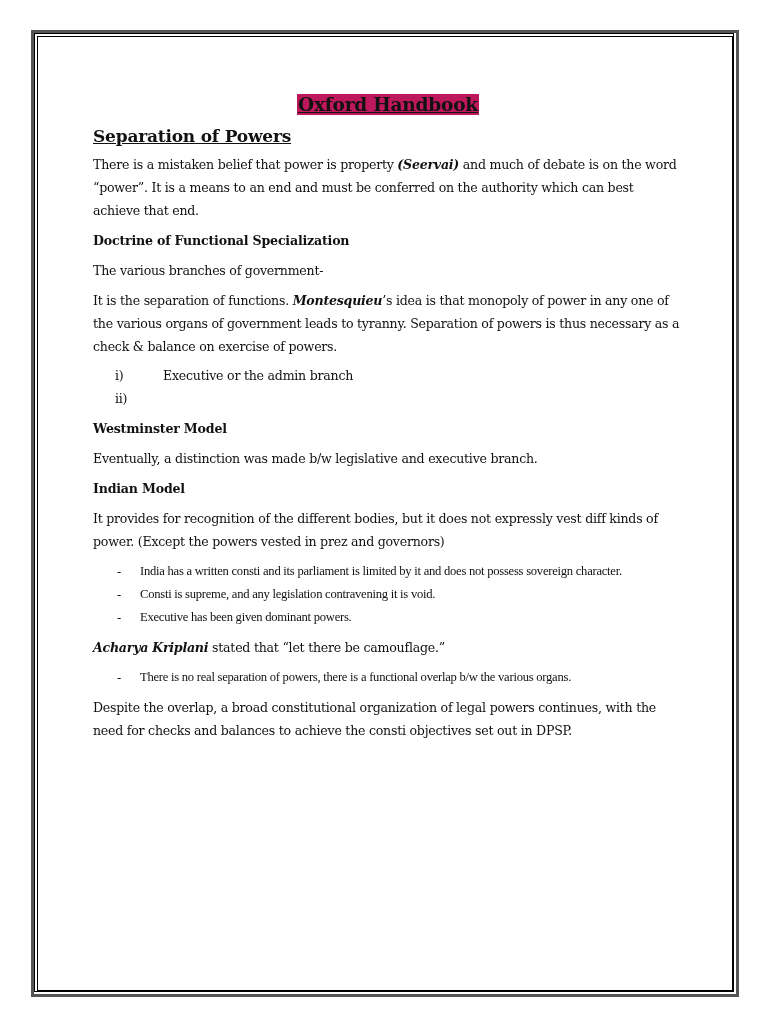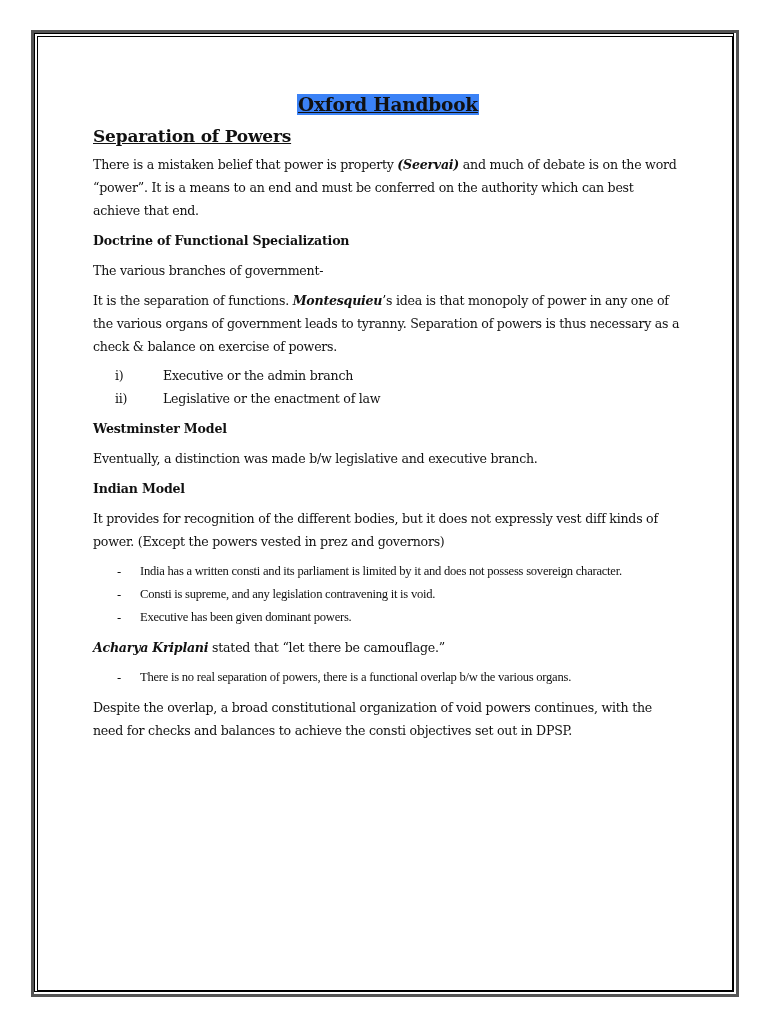--- a/index.html
+++ b/index.html
@@ -8,21 +8,21 @@
     .frame-outer { position: absolute; left: 31px; top: 30px; width: 702px; height: 961px;
                    border: 3px solid #555; box-sizing: content-box; }
     .frame-mid { position: absolute; left: 34px; top: 33px; width: 698px; height: 957px;
                  border: 1px solid #000; }
     .frame-inner { position: absolute; left: 37px; top: 36px; width: 694px; height: 953px;
                    border: 1px solid #000; }
     .content { position: absolute; left: 93px; top: 92px; width: 590px;
                font-size: 12.6px; line-height: 23px; letter-spacing: -0.25px; }
     .title { text-align: center; margin: 0 0 6px 0; font-size: 18.5px; font-weight: bold;
              line-height: 26px; letter-spacing: -0.2px; }
-    .title span { background: #3b82f6; text-decoration: underline; padding: 0 1px; }
+    .title span { background: #be185d; text-decoration: underline; padding: 0 1px; }
     .h1 { font-size: 17px; font-weight: bold; text-decoration: underline; margin: 0 0 5px 0; line-height: 24px; letter-spacing: -0.2px; }
     .h2 { font-weight: bold; margin: 4px 0 7px 0; letter-spacing: -0.2px; }
     p { margin: 0 0 7px 0; }
     .ol { margin: -1px 0 7px 0; padding: 0; list-style: none; }
     .ol li { display: flex; line-height: 23px; }
     .ol .num { width: 70px; padding-left: 22px; box-sizing: border-box; }
     .dash { margin: 0 0 7px 0; padding: 0; list-style: none; }
     .dash li { display: flex; }
     .dash .bul { width: 47px; padding-left: 24px; box-sizing: border-box; flex-shrink: 0; }
     .dash .txt { flex: 1; font-family: Liberation Serif, serif; }
@@ -48,21 +48,20 @@
 
   <p><span>It is the separation of functions. </span><span class="bi">Montesquieu</span><span>’s idea is that monopoly of power in any one of the various organs of government leads to tyranny. Separation of powers is thus necessary as a check &amp; balance on exercise of powers.</span></p>
 
   <ul class="ol">
     <li>
         <span class="num">i)</span>
         <span>Executive or the admin branch</span>
       </li>
     <li>
         <span class="num">ii)</span>
-        <span>Legislative or the enactment of law</span>
       </li>
   </ul>
 
   <div class="h2">Westminster Model</div>
   <p>Eventually, a distinction was made b/w legislative and executive branch.</p>
 
   <div class="h2">Indian Model</div>
   <p>It provides for recognition of the different bodies, but it does not expressly vest diff kinds of power. (Except the powers vested in prez and governors)</p>
 
   <ul class="dash">
@@ -82,14 +81,14 @@
 
   <p><span class="bi">Acharya Kriplani</span><span> stated that “let there be camouflage.”</span></p>
 
   <ul class="dash">
     <li>
         <span class="bul">-</span>
         <span class="txt">There is no real separation of powers, there is a functional overlap b/w the various organs.</span>
       </li>
   </ul>
 
-  <p>Despite the overlap, a broad constitutional organization of void powers continues, with the need for checks and balances to achieve the consti objectives set out in DPSP.</p>
+  <p>Despite the overlap, a broad constitutional organization of legal powers continues, with the need for checks and balances to achieve the consti objectives set out in DPSP.</p>
 </div>
 
 </body></html>

